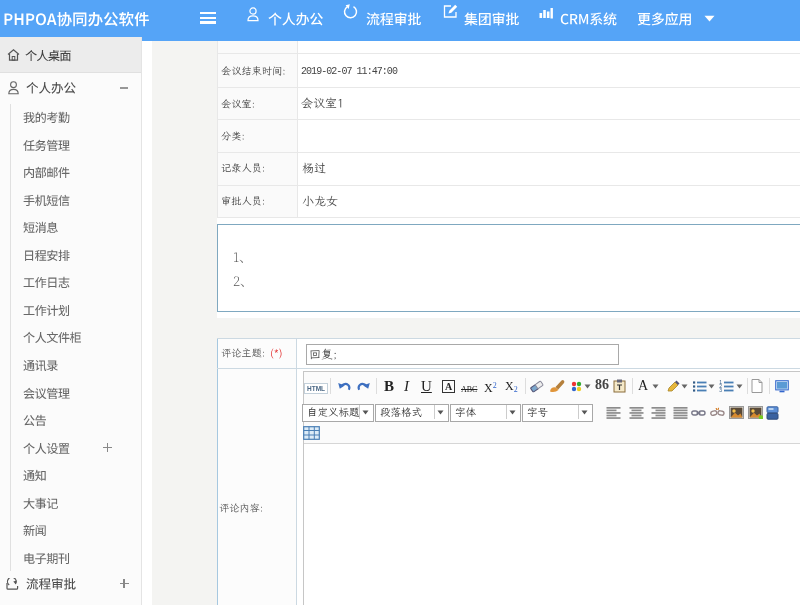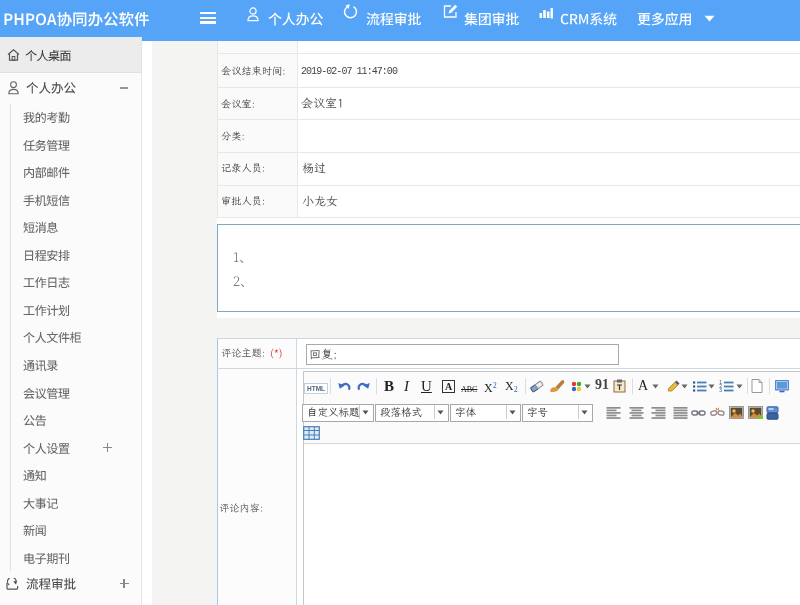--- a/index.html
+++ b/index.html
@@ -336,21 +336,21 @@
       <circle cx="9" cy="4" r="2.2" fill="#3a3"></circle>
       <circle cx="4" cy="9" r="2.2" fill="#36c"></circle>
       <circle cx="9" cy="9" r="2.2" fill="#ec2"></circle>
     </svg>
   </div>
 <div style="position:absolute;left:584px;top:384px;line-height:0;">
     <svg width="7" height="5" viewBox="0 0 7 5" xmlns="http://www.w3.org/2000/svg">
       <path d="M0.5 0.5 L6.5 0.5 L3.5 4.5 Z" fill="#666"></path>
     </svg>
   </div>
-<div style="font-family:'Liberation Serif',serif;position:absolute;line-height:14px;top:379px;color:#222;left:595px;font-size:14px;font-weight:bold;top:378px;color:#444">91</div>
+<div style="font-family:'Liberation Serif',serif;position:absolute;line-height:14px;top:379px;color:#222;left:595px;font-size:14px;font-weight:bold;top:378px;color:#444">86</div>
 <div style="position:absolute;left:613px;top:379px;line-height:0;">
     <svg width="13" height="14" viewBox="0 0 13 14" xmlns="http://www.w3.org/2000/svg">
       <rect x="1" y="2" width="11" height="11" fill="#f5e9c9" stroke="#8a6d3b"></rect>
       <rect x="4" y="0.5" width="5" height="3" fill="#667"></rect>
       <path d="M4 6 L9 6 M6.5 6 L6.5 11" stroke="#333" stroke-width="1.2" fill="none"></path>
     </svg>
   </div>
 <div style="position:absolute;left:632px;top:378px;width:1px;height:16px;background:#ddd"></div>
 <div style="font-family:'Liberation Serif',serif;position:absolute;line-height:14px;top:379px;color:#222;left:638px;font-size:14px;color:#222">A</div>
 <div style="position:absolute;left:652px;top:384px;line-height:0;">

